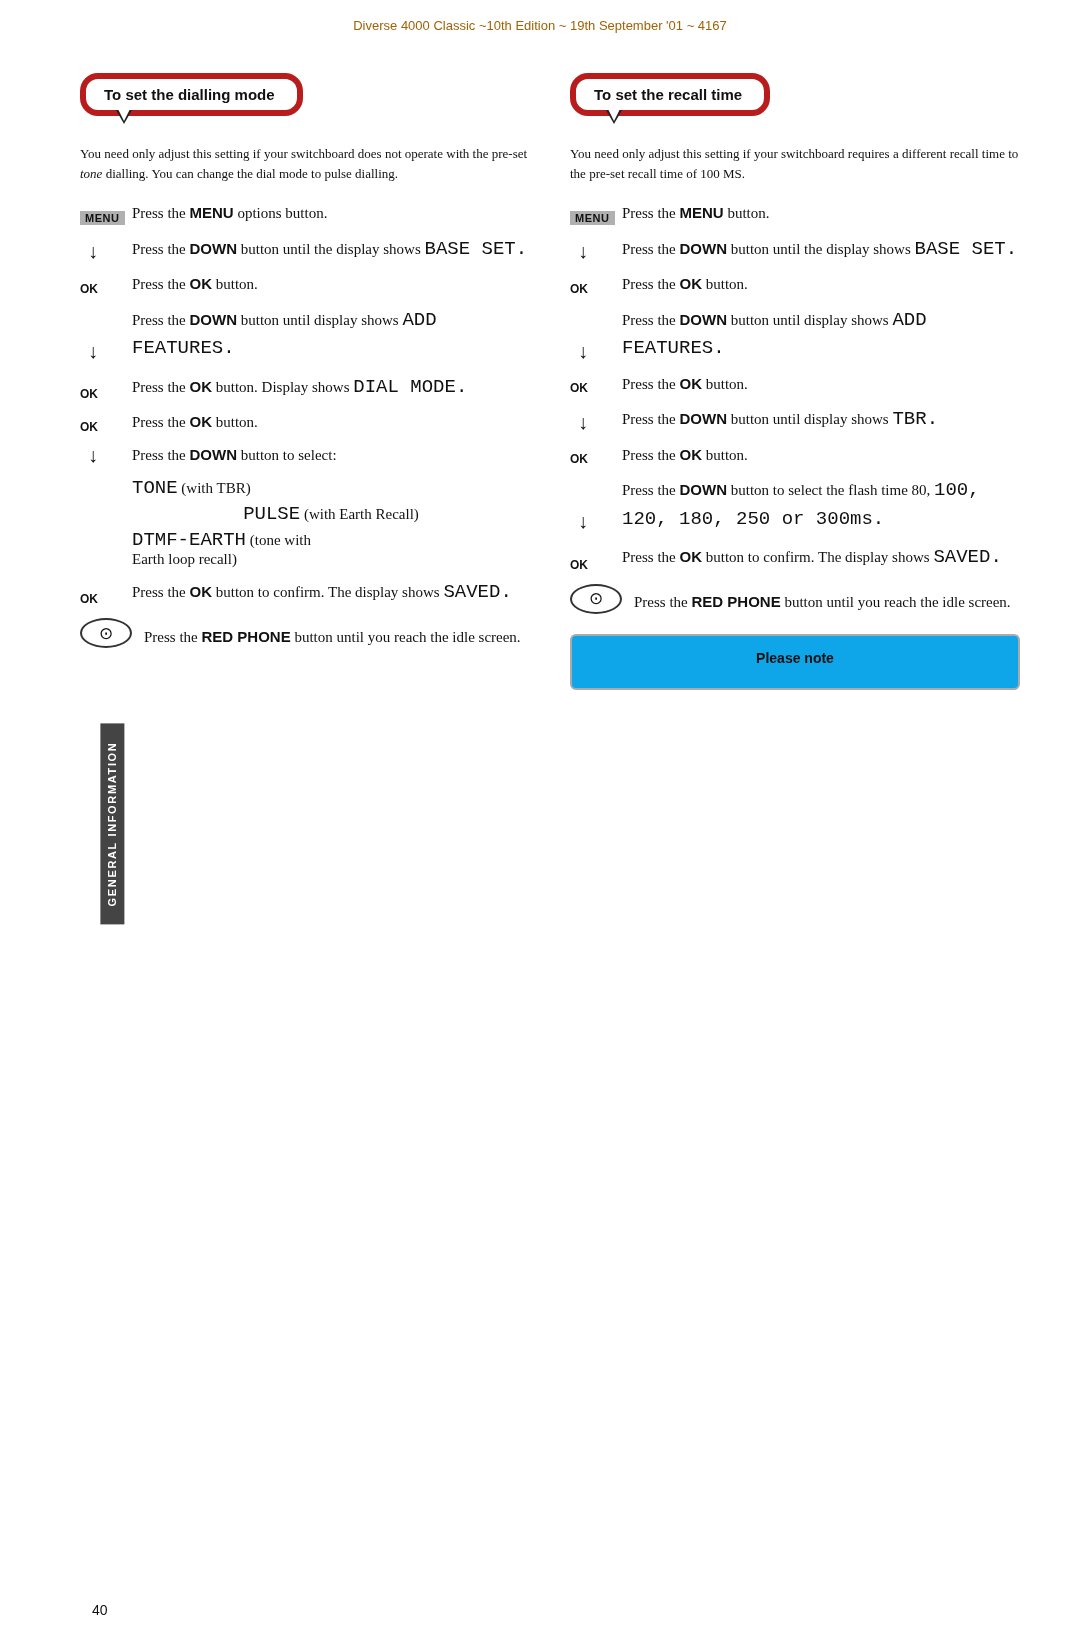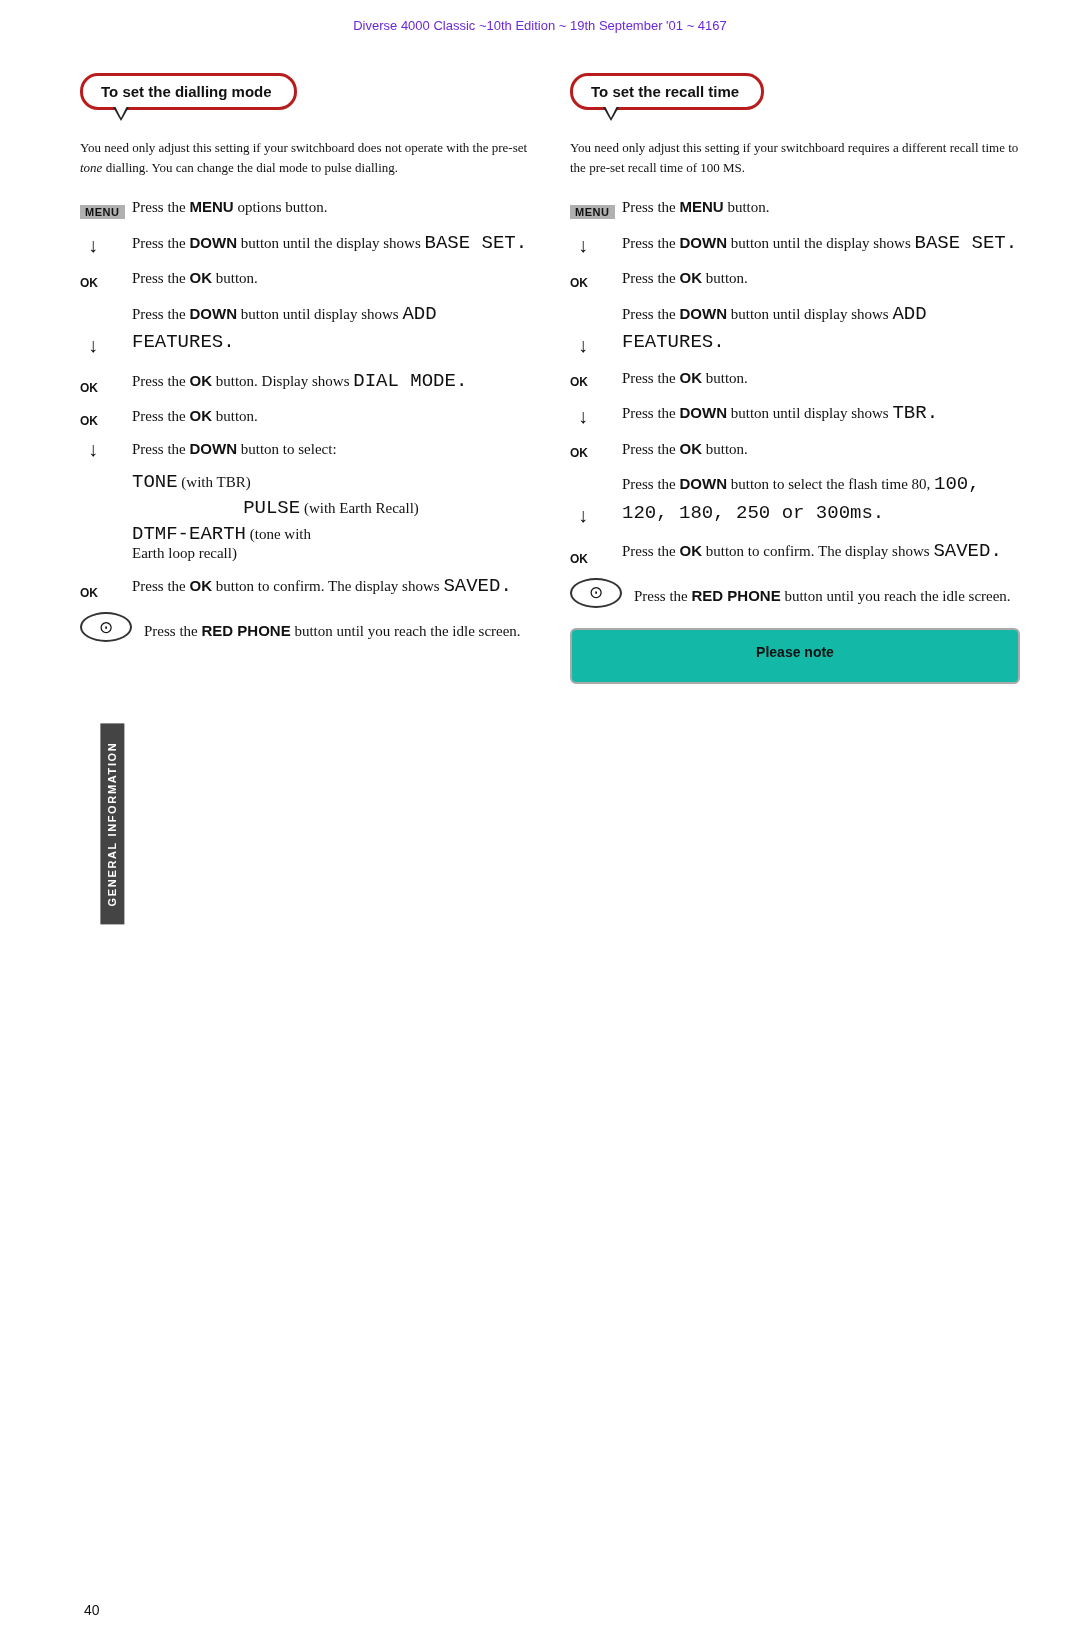--- a/index.html
+++ b/index.html
@@ -10,38 +10,38 @@
       color: #111;
       width: 1080px;
       min-height: 1648px;
       position: relative;
     }
     .page-header {
       text-align: center;
       font-family: Arial, sans-serif;
       font-size: 13px;
       padding: 18px 0 10px 0;
-      color: #6d28d9;
+      color: #a16207;
     }
     .page-content {
       display: flex;
       flex-direction: row;
       padding: 30px 60px 40px 80px;
       gap: 40px;
     }
     .left-col {
       flex: 1;
       min-width: 0;
     }
     .right-col {
       flex: 1;
       min-width: 0;
     }
     .section-title-box {
-      border: 3px solid #b91c1c;
+      border: 6px solid #b91c1c;
       border-radius: 18px;
       display: inline-block;
       padding: 7px 22px 7px 18px;
       font-family: Arial, sans-serif;
       font-size: 15px;
       font-weight: bold;
       margin-bottom: 18px;
       position: relative;
       background: #fff;
     }
@@ -128,38 +128,38 @@
     .step-group {
       display: flex;
       align-items: flex-end;
       margin-bottom: 10px;
     }
     .note-box {
       border: 2px solid #aaa;
       border-radius: 6px;
       padding: 14px 18px;
       margin-top: 20px;
-      background: #14b8a6;
+      background: #0ea5e9;
     }
     .note-title {
       font-family: Arial, sans-serif;
       font-weight: bold;
       font-size: 14px;
       text-align: center;
       margin-bottom: 8px;
     }
     .note-text {
       font-style: italic;
       font-size: 15px;
       line-height: 1.5;
     }
     .page-number {
       position: absolute;
       bottom: 30px;
-      left: 84px;
+      left: 92px;
       font-size: 14px;
       font-family: Arial, sans-serif;
     }
     .side-label {
       position: absolute;
       left: 12px;
       top: 50%;
       transform: translateY(-50%) rotate(-90deg);
       font-family: Arial, sans-serif;
       font-size: 11px;

